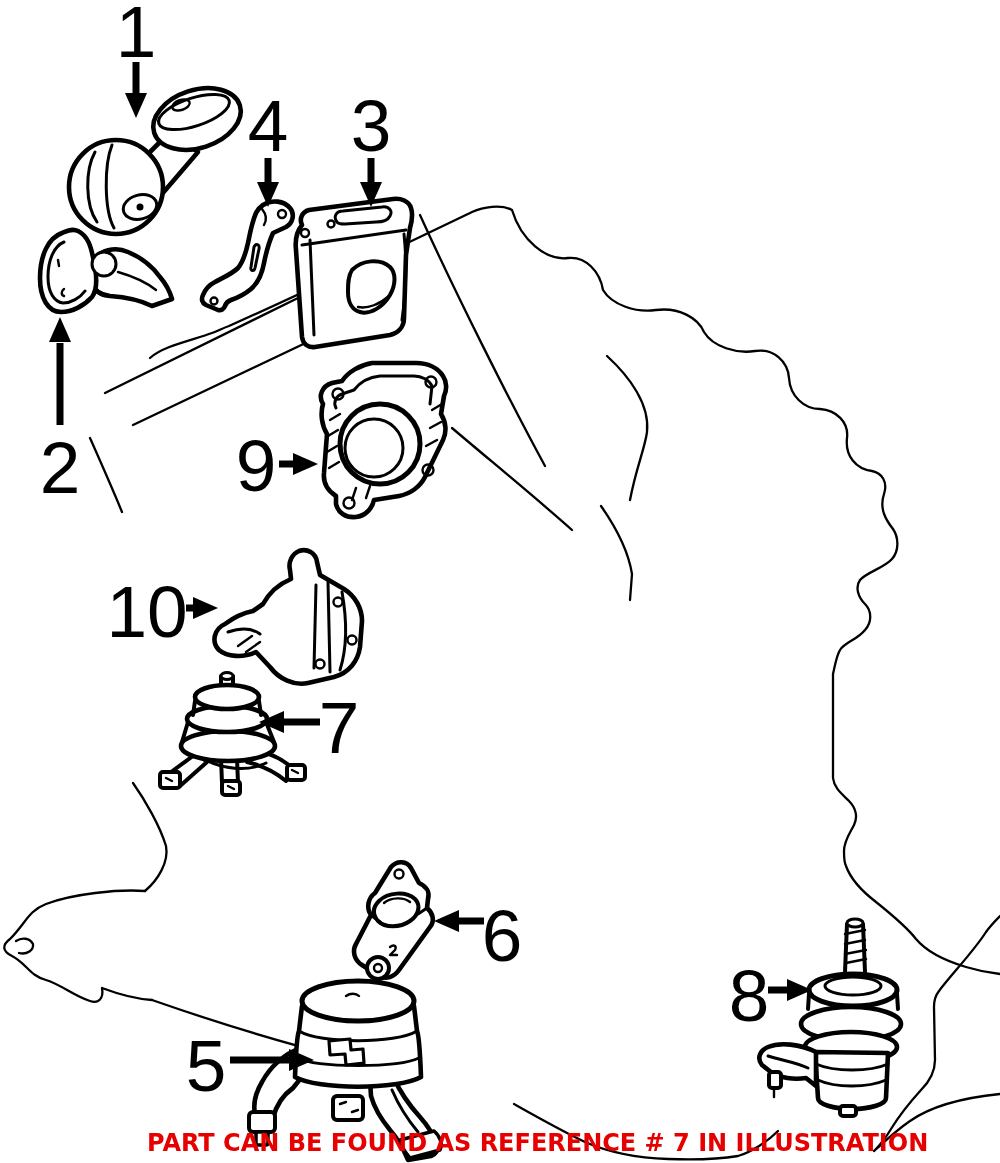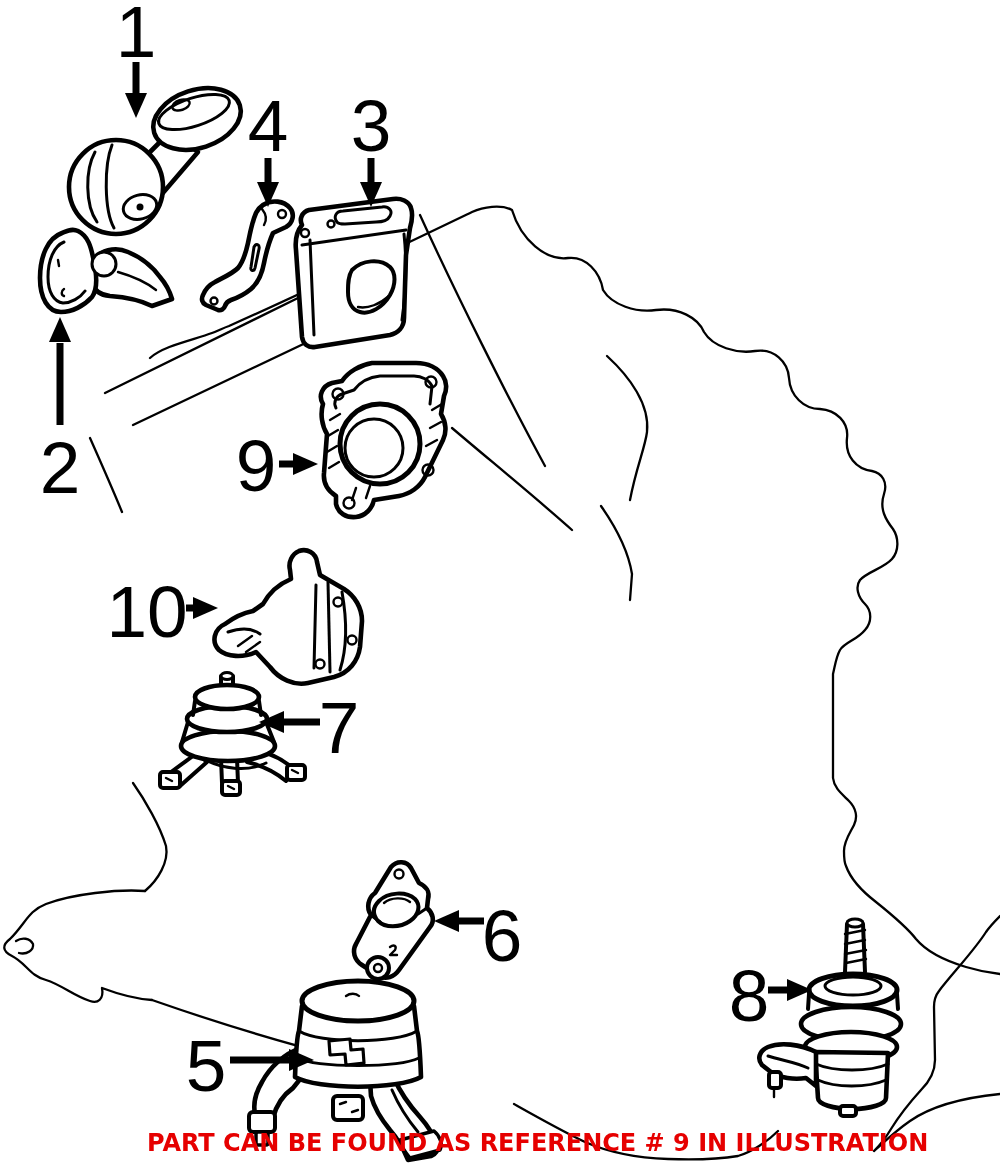--- a/index.html
+++ b/index.html
@@ -229,15 +229,15 @@
   </g>
 
   <g>
     <line class="stem" x1="186" y1="608" x2="196" y2="608"></line>
     <polygon class="ahead" points="218,608 193,597 193,619"></polygon>
     <text class="num" x="147" y="637">10</text>
   </g>
 
 </svg>
 
-<div id="caption" style="color: rgb(230, 0, 0);">PART CAN BE FOUND AS REFERENCE # 9 IN ILLUSTRATION</div>
+<div id="caption" style="color: rgb(230, 0, 0);">PART CAN BE FOUND AS REFERENCE # 7 IN ILLUSTRATION</div>
 
 </div>
 
 </body></html>

